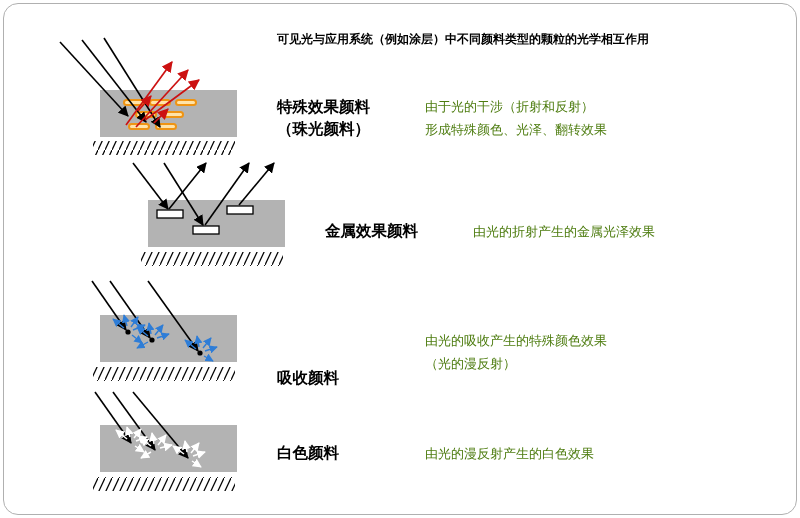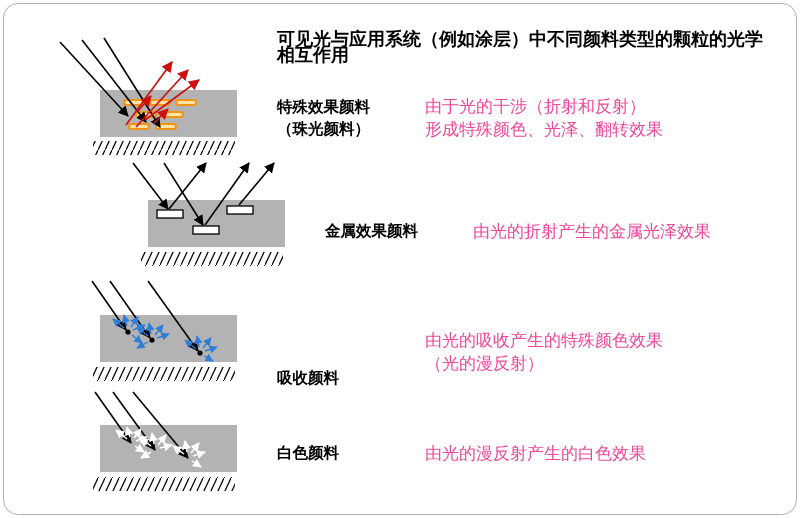--- a/index.html
+++ b/index.html
@@ -6,31 +6,31 @@
   .page {
     position:relative; width:800px; height:518px; background:#fff;
     font-family:"DejaVu Sans","Liberation Sans",sans-serif; overflow:hidden;
   }
   .frame {
     position:absolute; inset:3px; border:1px solid #b0b0b0; border-radius:15px;
     pointer-events:none;
   }
   .title {
     position:absolute; left:277px; top:31px; width:500px;
-    font-size:18px; font-weight:bold; color:#000; line-height:16px;
+    font-size:12px; font-weight:bold; color:#000; line-height:16px;
   }
   .row { position:absolute; left:0; width:800px; }
   .diag { position:absolute; left:0; top:0; display:block; }
   .label {
     position:absolute; left:277px; width:150px;
     font-size:15.5px; font-weight:bold; color:#000; line-height:22px;
   }
   .desc {
     position:absolute; left:425px; width:345px;
-    font-size:17px; color:#ec4899; line-height:23px;
+    font-size:13px; color:#4d7c0f; line-height:23px;
   }
   .label span, .desc span { display:block; }
 </style>
 </head>
 <body>
 
 <div class="page">
   <div class="frame"></div>
 
   <svg width="0" height="0" style="position:absolute" aria-hidden="true">

